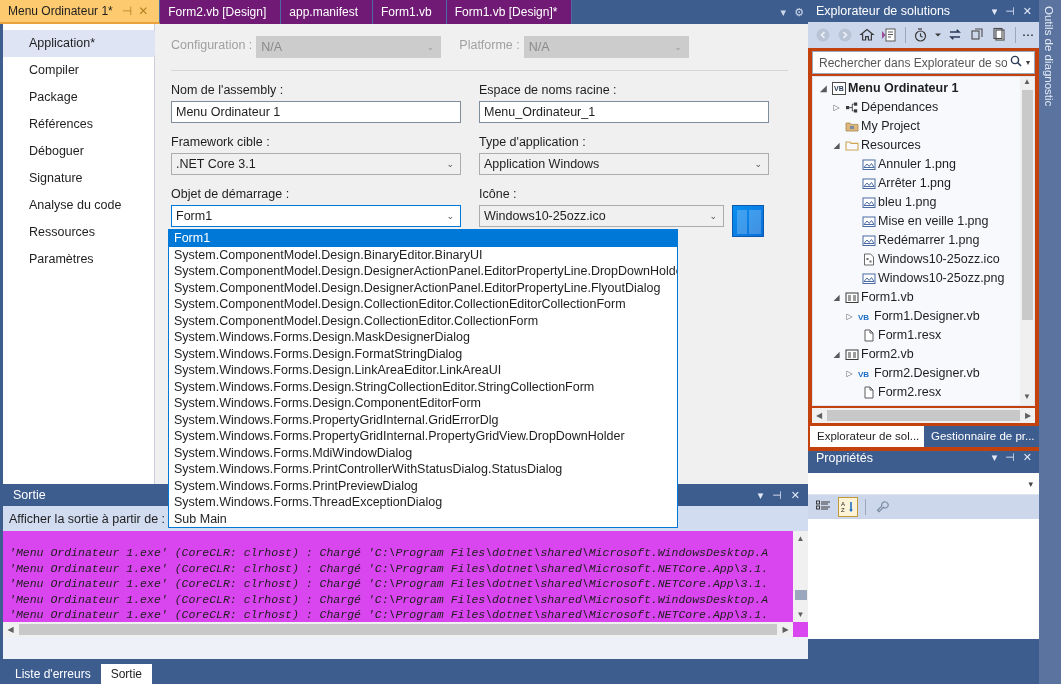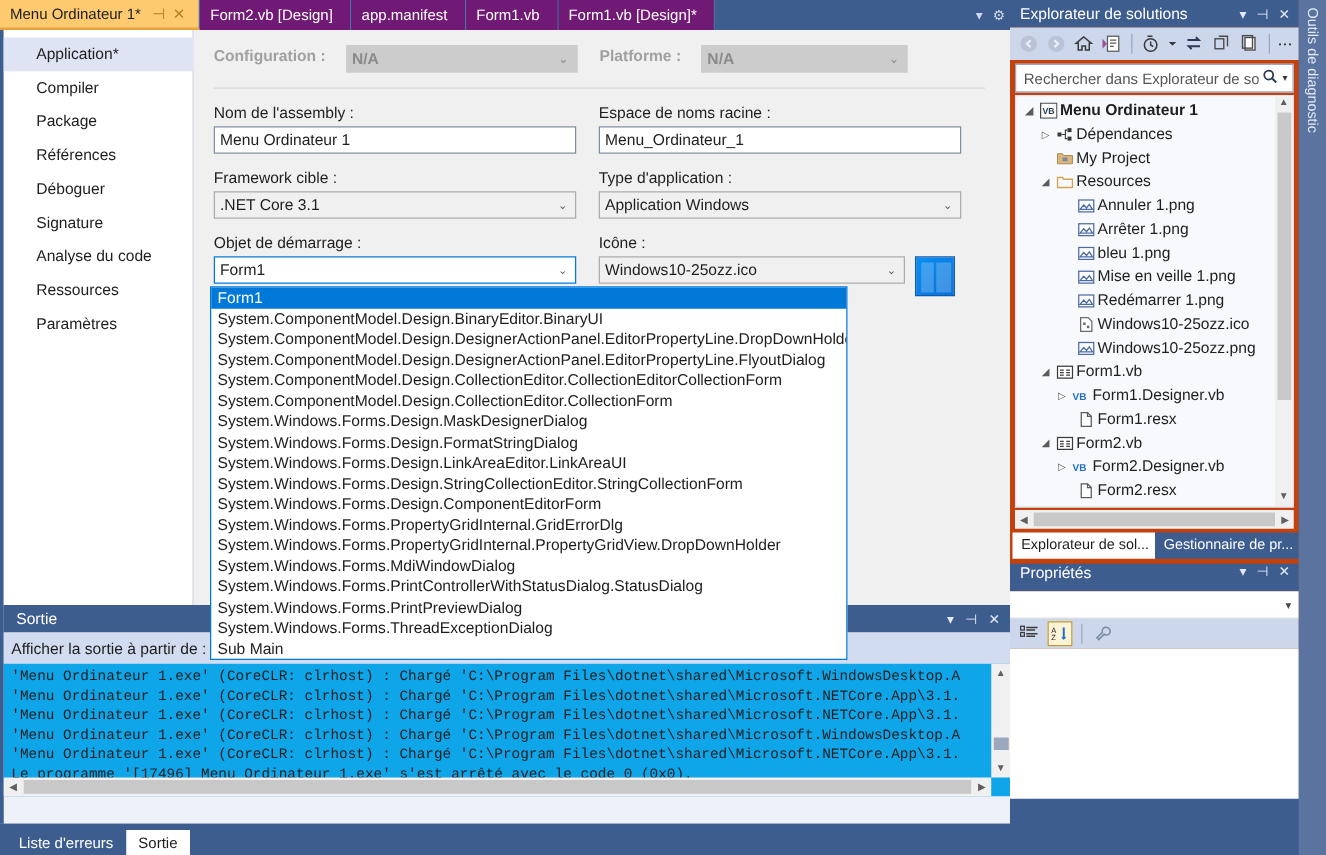--- a/index.html
+++ b/index.html
@@ -100,21 +100,21 @@
   .row { display: flex; gap: 18px; }
   .fieldcol { display: flex; flex-direction: column; }
   .flabel {
     font-size: 12.5px;
     color: #1e1e1e;
     margin-bottom: 4px;
     white-space: nowrap;
   }
   .flabel.dim { color: #a0a0a0; }
 
-  .inline-field { display: flex; align-items: center; gap: 16px; font-weight: bold; }
+  .inline-field { display: flex; align-items: center; gap: 4px; }
 
   .textbox {
     height: 22px;
     background: #ffffff;
     border: 1px solid #7f8c9b;
     font-size: 12.5px;
     color: #1e1e1e;
     padding: 0 4px;
     line-height: 20px;
     white-space: nowrap;
@@ -232,23 +232,24 @@
   .tb-btn {
     width: 20px; height: 20px;
     display: flex; align-items: center; justify-content: center;
     cursor: pointer;
   }
   .tb-btn svg { display:block; }
 
   .output-body {
     position: absolute;
     left: 0; top: 47px; right: 0; bottom: 22px;
-    background: #0ea5e9;
+    background: #d946ef;
     overflow: hidden;
-    padding: 3px 0 0 6px;
+    padding: 14px 0 0 6px;
+    font-style: italic;
   }
   .out-line {
     font-family: "Liberation Mono", monospace;
     font-size: 11.5px;
     line-height: 15.5px;
     color: #1e1e1e;
     white-space: pre;
   }
   .vscroll {
     position: absolute;

